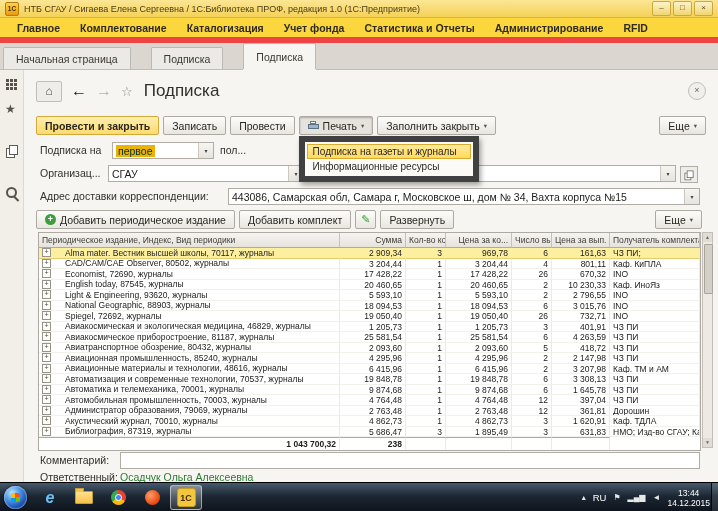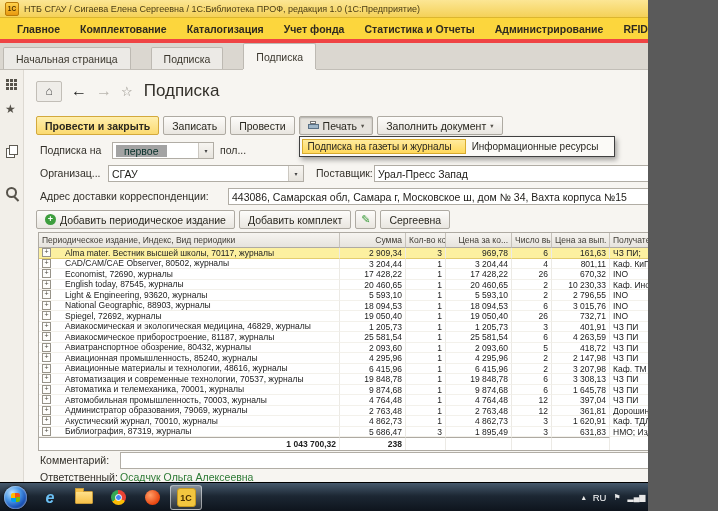--- a/index.html
+++ b/index.html
@@ -1,27 +1,27 @@
 <!DOCTYPE html>
 <html><head>
 <meta charset="utf-8">
 <style>
   html,body{margin:0;padding:0}
   body{font-family:"Liberation Sans","DejaVu Sans",sans-serif;background:#5a5a5a}
-  #screen{position:relative;width:648px;height:511px;background:#f7f5f1;overflow:hidden;font-size:10.5px;color:#222}
+  #screen{position:relative;width:718px;height:511px;background:#f7f5f1;overflow:hidden;font-size:10.5px;color:#222}
 
   
   .titlebar{position:absolute;left:0;top:0;width:718px;height:18px;background:linear-gradient(#fce694,#f4d158);border-bottom:1px solid #dcb62e;display:flex;align-items:center;padding:0 5px;gap:5px;box-sizing:border-box}
   .applogo{width:12px;height:12px;background:linear-gradient(#ffd24a,#e8990f);border:1px solid #b97a08;border-radius:2px;color:#4d3200;font-size:6.5px;font-weight:bold;display:flex;align-items:center;justify-content:center;flex:0 0 auto}
   .wtitle{flex:1;font-size:9px;color:#4a3c15;white-space:nowrap;overflow:hidden}
   .wbtns{display:flex;gap:2px}
   .wbtn{width:17px;height:13px;border:1px solid #c9a93e;border-radius:2px;background:linear-gradient(#fdf3cb,#f1d571);font-size:8px;line-height:11px;text-align:center;color:#5c4a12}
 
   
-  .menubar{position:absolute;left:0;top:18px;width:718px;height:25px;background:#fcd63d;border-bottom:4px solid #ef4444;display:flex;align-items:center;padding-left:8px;gap:2px;box-sizing:border-box}
+  .menubar{position:absolute;left:0;top:18px;width:718px;height:25px;background:#fcd63d;border-bottom:6px solid #ef4444;display:flex;align-items:center;padding-left:8px;gap:2px;box-sizing:border-box}
   .menu-item{padding:3px 9px;font-size:10.5px;font-weight:bold;color:#2e2a20;white-space:nowrap}
 
   
   .tabbar{position:absolute;left:0;top:43px;width:718px;height:27px;background:#dbd7d0;border-bottom:1px solid #c2beb7;display:flex;align-items:flex-end;padding-left:3px;gap:20px;box-sizing:border-box}
   .tab{height:22px;padding:0 12px;background:#eceae6;border:1px solid #bdb9b2;border-bottom:none;border-radius:2px 2px 0 0;display:flex;align-items:center;font-size:10.5px;color:#3c382f;white-space:nowrap;box-sizing:border-box}
   .tab.active{background:#f7f5f1;height:26px;box-shadow:0 2px 0 #f7f5f1}
 
   
   .rail{position:absolute;left:0;top:70px;width:24px;height:412px;background:#f2efe9;border-right:1px solid #ddd9d2;box-sizing:border-box}
   .ric{position:absolute;left:5px}
@@ -52,31 +52,31 @@
   .btn.iconbtn{padding:0 5px}
   .caret{font-size:6.5px;color:#55524b}
   .cmdbar{position:absolute;left:12px;top:46px;display:flex;gap:4px;align-items:center}
   .more1{position:absolute;right:12px;top:46px}
   .printer-icon{position:relative;width:11px;height:9px;display:inline-block}
   .printer-icon::before{content:"";position:absolute;left:2px;top:0;width:6px;height:3px;background:#fff;border:1px solid #777;box-sizing:border-box}
   .printer-icon::after{content:"";position:absolute;left:0;top:3px;width:11px;height:5px;background:#9fb6c8;border:1px solid #5a7186;box-sizing:border-box}
   .gplus{width:11px;height:11px;border-radius:50%;background:#3e9e3e;color:#fff;font-size:9px;line-height:11px;text-align:center;font-weight:bold}
   .pencil{color:#3e9e3e;font-size:11px}
 
-  .menu-popup{position:absolute;left:-1px;top:19px;width:max-content;min-width:152px;background:#fbfaf7;border:1px solid #404040;box-shadow:2px 3px 5px rgba(0,0,0,.35);padding:2px;z-index:60;display:flex;flex-direction:row;font-weight:normal}
+  .menu-popup{position:absolute;left:-1px;top:19px;width:max-content;min-width:152px;background:#fbfaf7;border:6px solid #404040;box-shadow:2px 3px 5px rgba(0,0,0,.35);padding:2px;z-index:60;display:flex;flex-direction:column;font-weight:normal}
   .opt{font-size:10px;padding:2px 14px 2px 6px;color:#2a2822;text-align:left;white-space:nowrap}
   .opt.hl{background:linear-gradient(#ffeb9e,#ffd95c);border:1px solid #d8ab2e;padding:1px 13px 1px 5px}
 
   .frow{position:absolute;left:0;width:694px;height:18px}
   .row-sub{top:72px}.row-org{top:95px}.row-addr{top:118px}.row-comment{top:382px}.row-resp{top:399px}
   .flabel{position:absolute;top:2px;font-size:10.5px;color:#33302a;white-space:nowrap}
   .field{position:absolute;top:0;display:flex;align-items:center;height:17px;background:#fff;border:1px solid #b1ada5;box-sizing:border-box}
   .fval{flex:1;padding:0 3px;font-size:10.5px;white-space:nowrap;overflow:hidden;color:#1e1c18}
   .combo{width:14px;align-self:stretch;border-left:1px solid #ccc8c1;background:linear-gradient(#f7f5f1,#e7e4de);display:flex;align-items:center;justify-content:center;font-size:6px;color:#444;flex:0 0 auto}
-  .sel{background:#a3a3a3;color:#07302a;padding:0 8px}
+  .sel{background:#eab308;color:#07302a;padding:0 2px}
   .openbtn{position:absolute;left:656px;top:1px;width:16px;height:15px;border:1px solid #b1ada5;background:#efede9;display:flex;align-items:center;justify-content:center}
   .openbtn .copy-icon{transform:scale(.75)}
   .link{position:absolute;left:96px;top:2px;font-size:10.5px;color:#2d7a35;text-decoration:underline;white-space:nowrap}
 
   .tblbar{position:absolute;left:12px;top:140px;display:flex;gap:4px;align-items:center}
   .more2{position:absolute;right:16px;top:140px}
 
   .tbl{position:absolute;left:14px;top:162px;width:663px;background:#fff;border:1px solid #aeaaa2;font-size:8.5px;box-sizing:border-box}
   .trow{display:grid;grid-template-columns:301px 66px 40px 66px 40px 58px 1fr}
   .thead{background:linear-gradient(#f6f4f0,#e5e2dc);color:#403d36}
@@ -177,21 +177,21 @@
       <span class="btn pressed">
         <span class="printer-icon"></span>
         <span>Печать</span>
         <span class="caret">▾</span>
         <div class="menu-popup" id="print-menu-items">
             <div class="opt hl">Подписка на газеты и журналы</div>
             <div class="opt">Информационные ресурсы</div>
           </div>
       </span>
       <span class="btn">
-        <span>Заполнить документ</span>
+        <span>Заполнить закрыть</span>
         <span class="caret">▾</span>
       </span>
     </div>
     <span class="btn more1">
       <span>Еще</span>
       <span class="caret">▾</span>
     </span>
 
     <div class="frow row-sub">
       <span class="flabel" style="left:16px">Подписка на</span>
@@ -228,21 +228,21 @@
 
     <div class="tblbar">
       <span class="btn">
         <span class="gplus">+</span>
         <span>Добавить периодическое издание</span>
       </span>
       <span class="btn">Добавить комплект</span>
       <span class="btn iconbtn">
           <span class="pencil">✎</span>
         </span>
-      <span class="btn">Сергеевна</span>
+      <span class="btn">Развернуть</span>
     </div>
     <span class="btn more2">
       <span>Еще</span>
       <span class="caret">▾</span>
     </span>
 
     <div class="tbl">
       <div class="trow thead">
         <span class="tcell">Периодическое издание, Индекс, Вид периодики</span>
         <span class="tcell num">Сумма</span>

